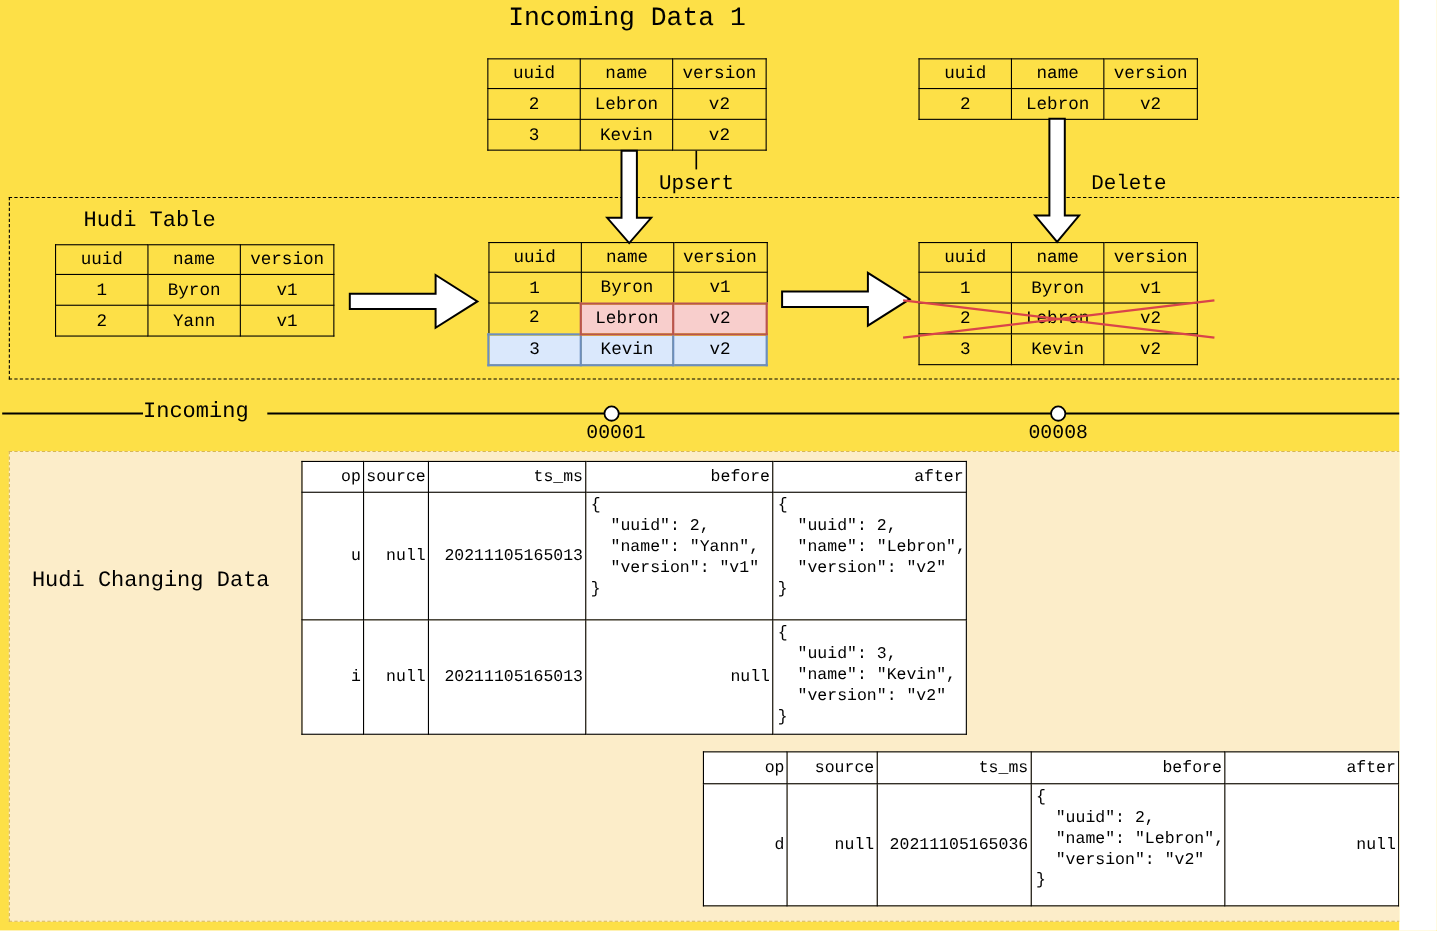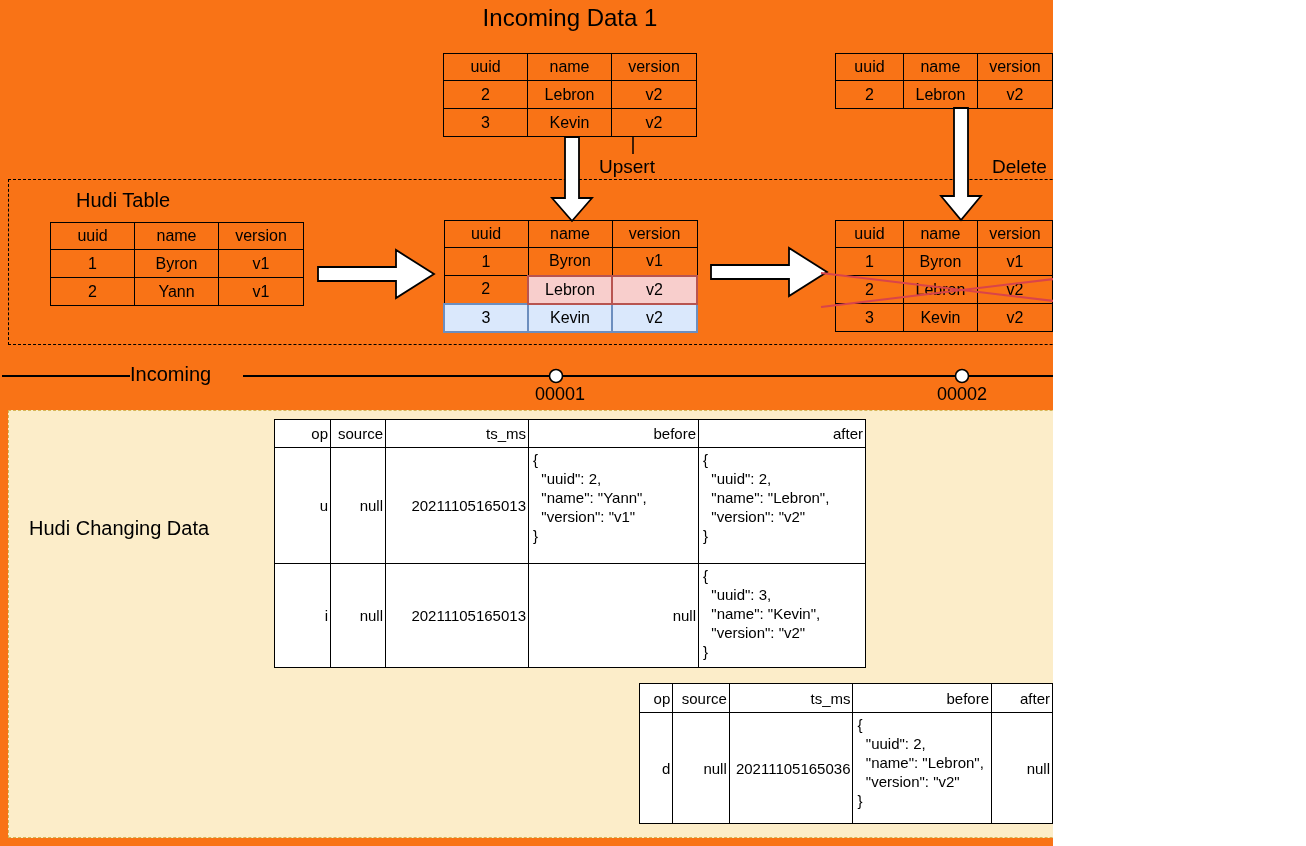--- a/index.html
+++ b/index.html
@@ -1,19 +1,19 @@
 <!DOCTYPE html>
 <html><head>
 <meta charset="utf-8">
 <style>
   html,body { margin:0; padding:0; background:#ffffff; }
   #canvas {
-    position:relative; width:1053px; height:846px;
-    font-family:Liberation Sans, sans-serif; color:#000; overflow:hidden;
-    background:#f97316;
+    position:relative; width:1272px; height:846px;
+    font-family:Liberation Mono, monospace; color:#000; overflow:hidden;
+    background:#fde047;
   }
   .abs { position:absolute; }
   .title { font-size:24px; text-align:center; white-space:nowrap; }
   .section-label { font-size:20px; text-align:left; white-space:nowrap; }
   .op-label { font-size:19px; white-space:nowrap; }
   .tick-label { font-size:18px; text-align:center; white-space:nowrap; }
 
   
   #hudi-container {
     left:8px; top:179px; width:1288px; height:164px;
@@ -61,21 +61,21 @@
   <div class="abs" id="hudi-container"></div>
   <div class="abs" id="changing-container"></div>
 
   <div class="abs title" style="left:420px; top:4px; width:300px;">Incoming Data 1</div>
   <div class="abs section-label" style="left:76px; top:189px; width:200px;">Hudi Table</div>
   <div class="abs section-label" style="left:29px; top:517px; width:240px;">Hudi Changing Data</div>
   <div class="abs op-label" style="left:599px; top:156px;">Upsert</div>
   <div class="abs op-label" style="left:992px; top:156px;">Delete</div>
   <div class="abs section-label" style="left:130px; top:363px; width:113px;">Incoming</div>
   <div class="abs tick-label" style="left:510px; top:384px; width:100px;">00001</div>
-  <div class="abs tick-label" style="left:912px; top:384px; width:100px;">00002</div>
+  <div class="abs tick-label" style="left:912px; top:384px; width:100px;">00008</div>
 
   <div class="abs" style="left:443px; top:53px;">
     <table class="rec-table">
       <colgroup>
           <col class="c1">
           <col class="c2">
           <col class="c3">
         </colgroup>
       <tbody>
           <tr class="hdr">

